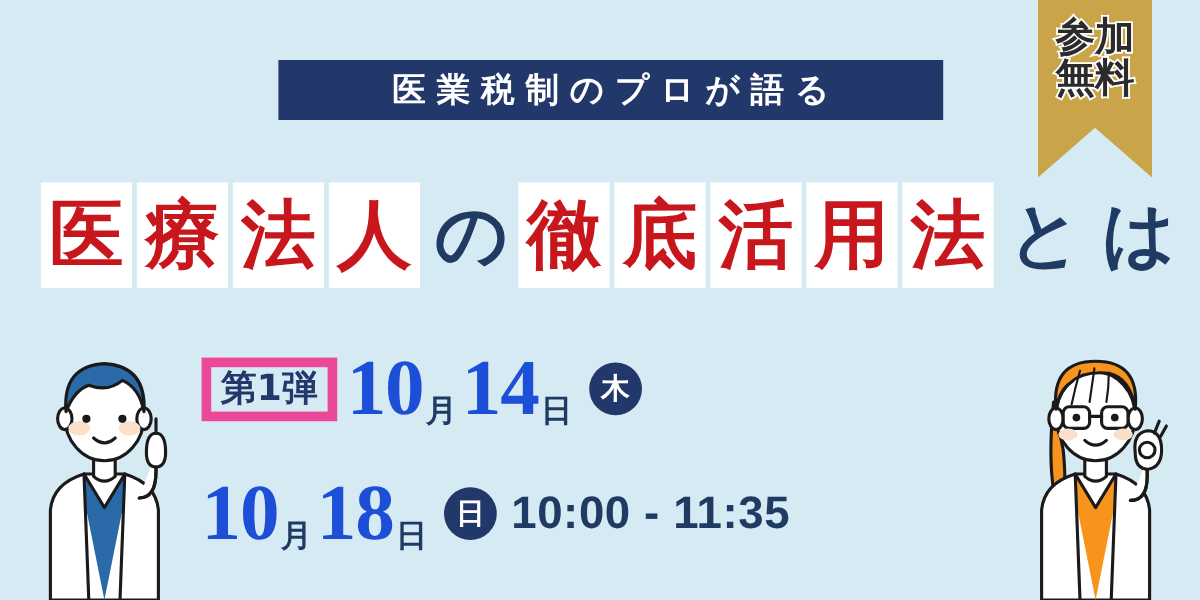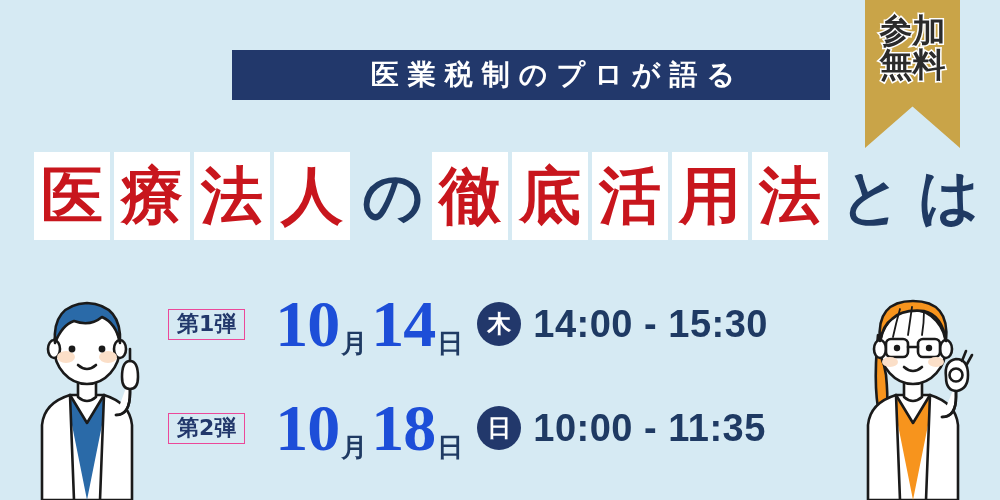--- a/index.html
+++ b/index.html
@@ -6,21 +6,21 @@
   body{
     width:1000px;height:500px;overflow:hidden;
     font-family:"Liberation Sans","DejaVu Sans",sans-serif;
     background:#d6eaf3;position:relative;
   }
   .stage{position:absolute;inset:0;background:#d6eaf3;}
 
   
   .headline-band{
     position:absolute;left:232px;top:50px;width:554px;height:50px;
-    background:#22386b;display:flex;align-items:center;justify-content:center;padding-left:44px;
+    background:#22386b;display:flex;align-items:center;justify-content:center;
   }
   .headline-band .txt{
     color:#ffffff;font-size:28px;font-weight:bold;letter-spacing:9px;
     text-indent:9px;line-height:1;white-space:nowrap;
     font-family:"DejaVu Sans","Liberation Sans",sans-serif;
   }
 
   
   .ribbon{
     position:absolute;left:865px;top:0;width:95px;height:148px;
@@ -51,24 +51,24 @@
     width:76px;height:88px;margin-right:4px;
   }
   .ch.plain{
     color:#1f3a63;font-size:60px;width:74px;height:88px;margin:0 2px;
   }
 
   
   .sched{position:absolute;left:168px;top:288px;width:720px;}
   .srow{display:flex;align-items:center;height:72px;margin-bottom:32px;}
   .kai{
-    border:1px solid #ec4899;color:#22386b;background:transparent;
-    font-size:22px;font-weight:bold;padding:3px 8px 4px;line-height:1;
-    font-family:"DejaVu Sans","Liberation Sans",sans-serif;
-    margin-right:30px;white-space:nowrap;
+    border:8px solid #ec4899;color:#22386b;background:transparent;
+    font-size:30px;font-weight:bold;padding:3px 8px 4px;line-height:1;
+    font-family:"DejaVu Sans","Liberation Sans",sans-serif;
+    margin-right:8px;white-space:nowrap;
   }
   .bignum{
     color:#1d4ed8;font-size:66px;font-weight:bold;line-height:1;
     font-family:"Liberation Serif","DejaVu Serif",serif;letter-spacing:-1px;
   }
   .unit{
     color:#1f3a63;font-size:26px;font-weight:bold;line-height:1;
     font-family:"DejaVu Sans","Liberation Sans",sans-serif;
     align-self:flex-end;margin:0 4px 4px 2px;
   }
@@ -121,24 +121,22 @@
     </div>
 
   <div class="sched" id="schedule">
       <div class="srow">
         <span class="kai">第1弾</span>
         <span class="bignum">10</span>
         <span class="unit">月</span>
         <span class="bignum">14</span>
         <span class="unit">日</span>
         <span class="daycircle">木</span>
-        <span class="time">14:00 - 15:30</span>
       </div>
       <div class="srow">
-        <span class="kai">第2弾</span>
         <span class="bignum">10</span>
         <span class="unit">月</span>
         <span class="bignum">18</span>
         <span class="unit">日</span>
         <span class="daycircle">日</span>
         <span class="time">10:00 - 11:35</span>
       </div>
     </div>
 
   <div class="person left">

